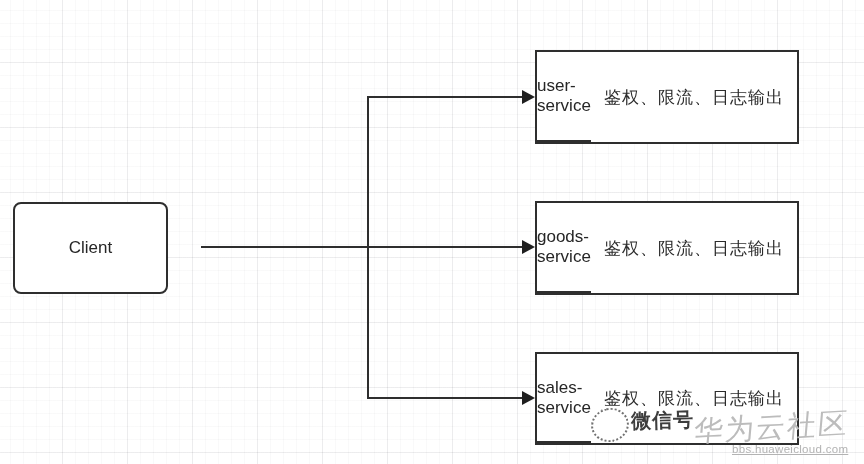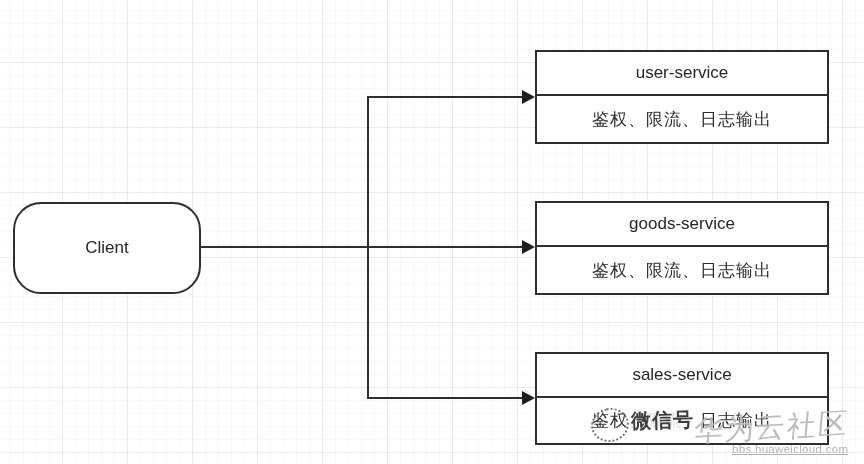--- a/index.html
+++ b/index.html
@@ -20,41 +20,41 @@
       linear-gradient(to right, rgba(120,120,130,0.045) 1px, transparent 1px),
       linear-gradient(to bottom, rgba(120,120,130,0.045) 1px, transparent 1px);
     background-size: 65px 65px, 65px 65px, 13px 13px, 13px 13px;
     background-position: -3px -3px;
   }
 
   
   .client-node {
     position: absolute;
     left: 13px; top: 202px;
-    width: 188px; height: 92px;
+    width: 155px; height: 92px;
     background: #ffffff;
     border: 2px solid #2e2e2e;
-    border-radius: 28px;
+    border-radius: 8px;
     display: flex;
     align-items: center;
     justify-content: center;
     font-size: 17px;
     color: #262626;
   }
 
   
   .service-node {
     position: absolute;
     left: 535px;
-    width: 294px;
+    width: 264px;
     height: 94px;
     background: #ffffff;
     border: 2px solid #2e2e2e;
     display: flex;
-    flex-direction: column;
+    flex-direction: row;
   }
   .service-title {
     flex: 0 0 44px;
     border-bottom: 2px solid #2e2e2e;
     display: flex;
     align-items: center;
     justify-content: center;
     font-size: 17px;
     color: #262626;
   }

